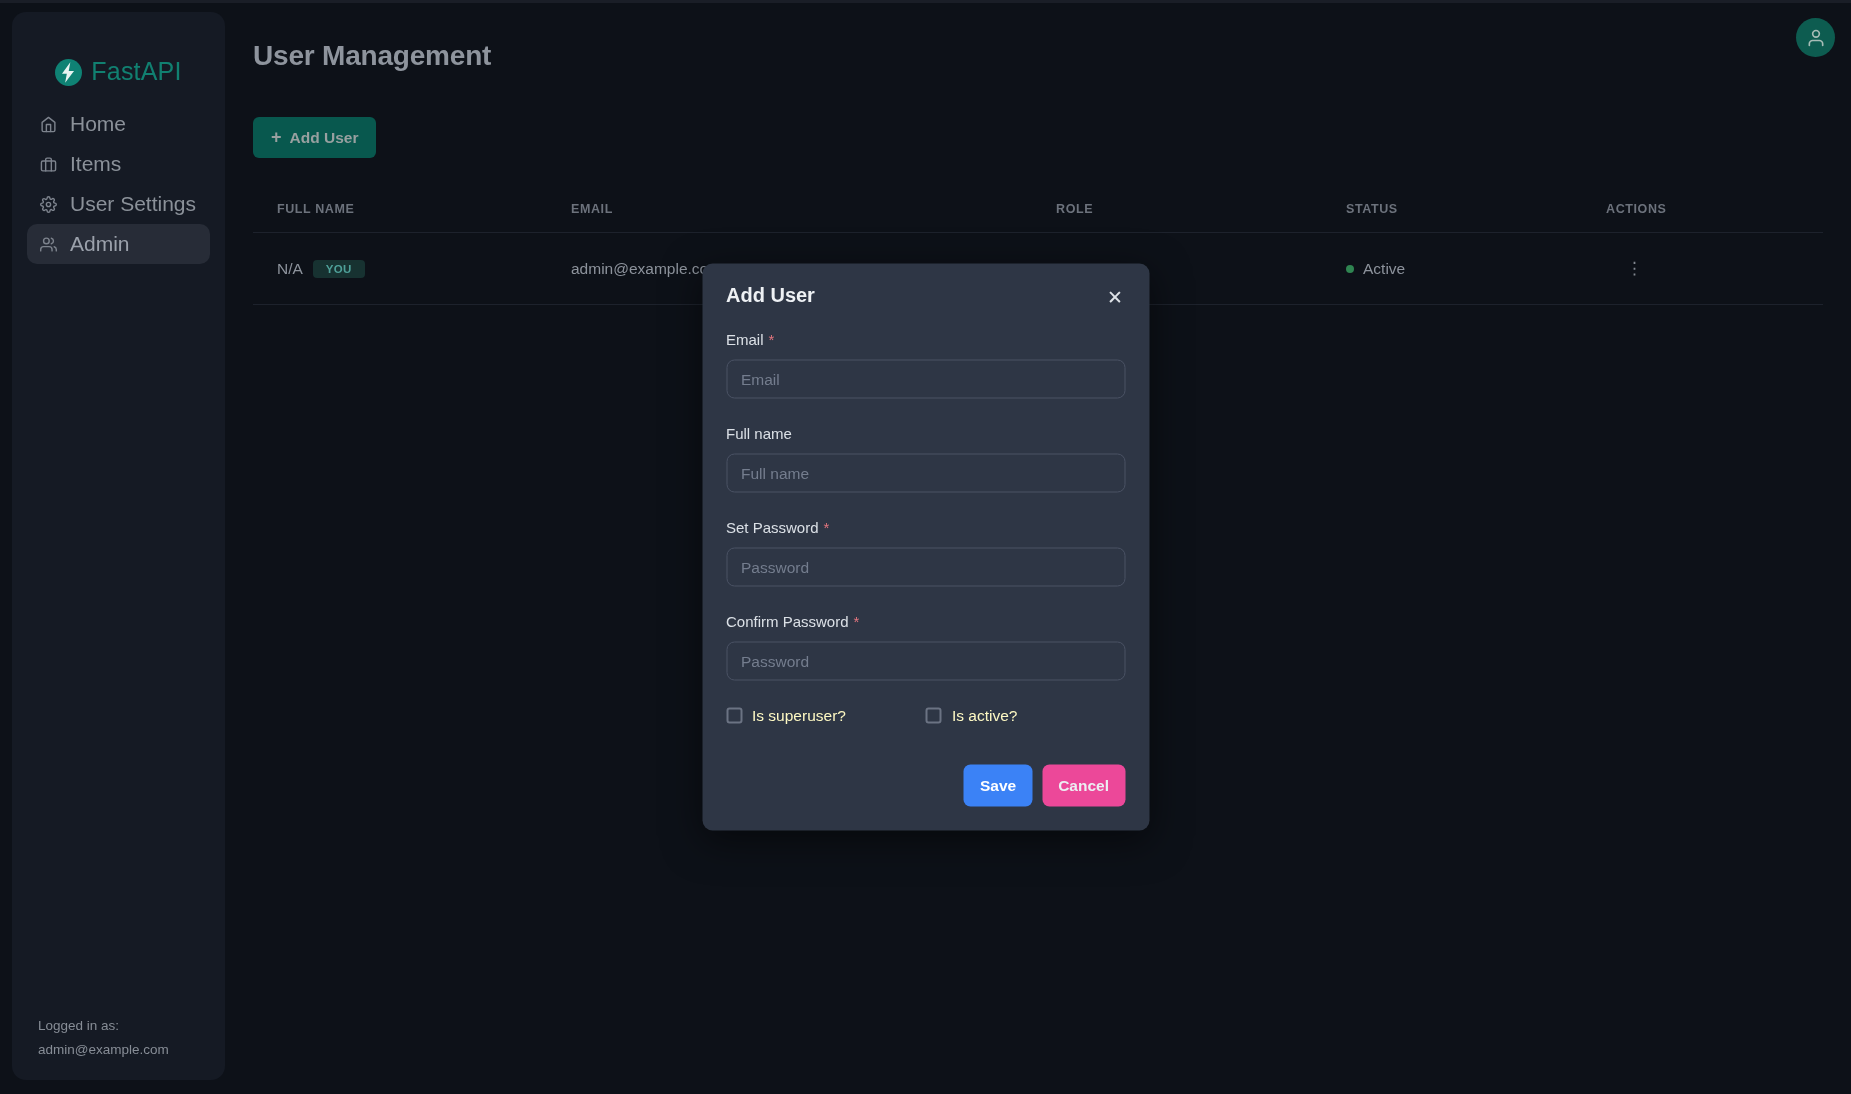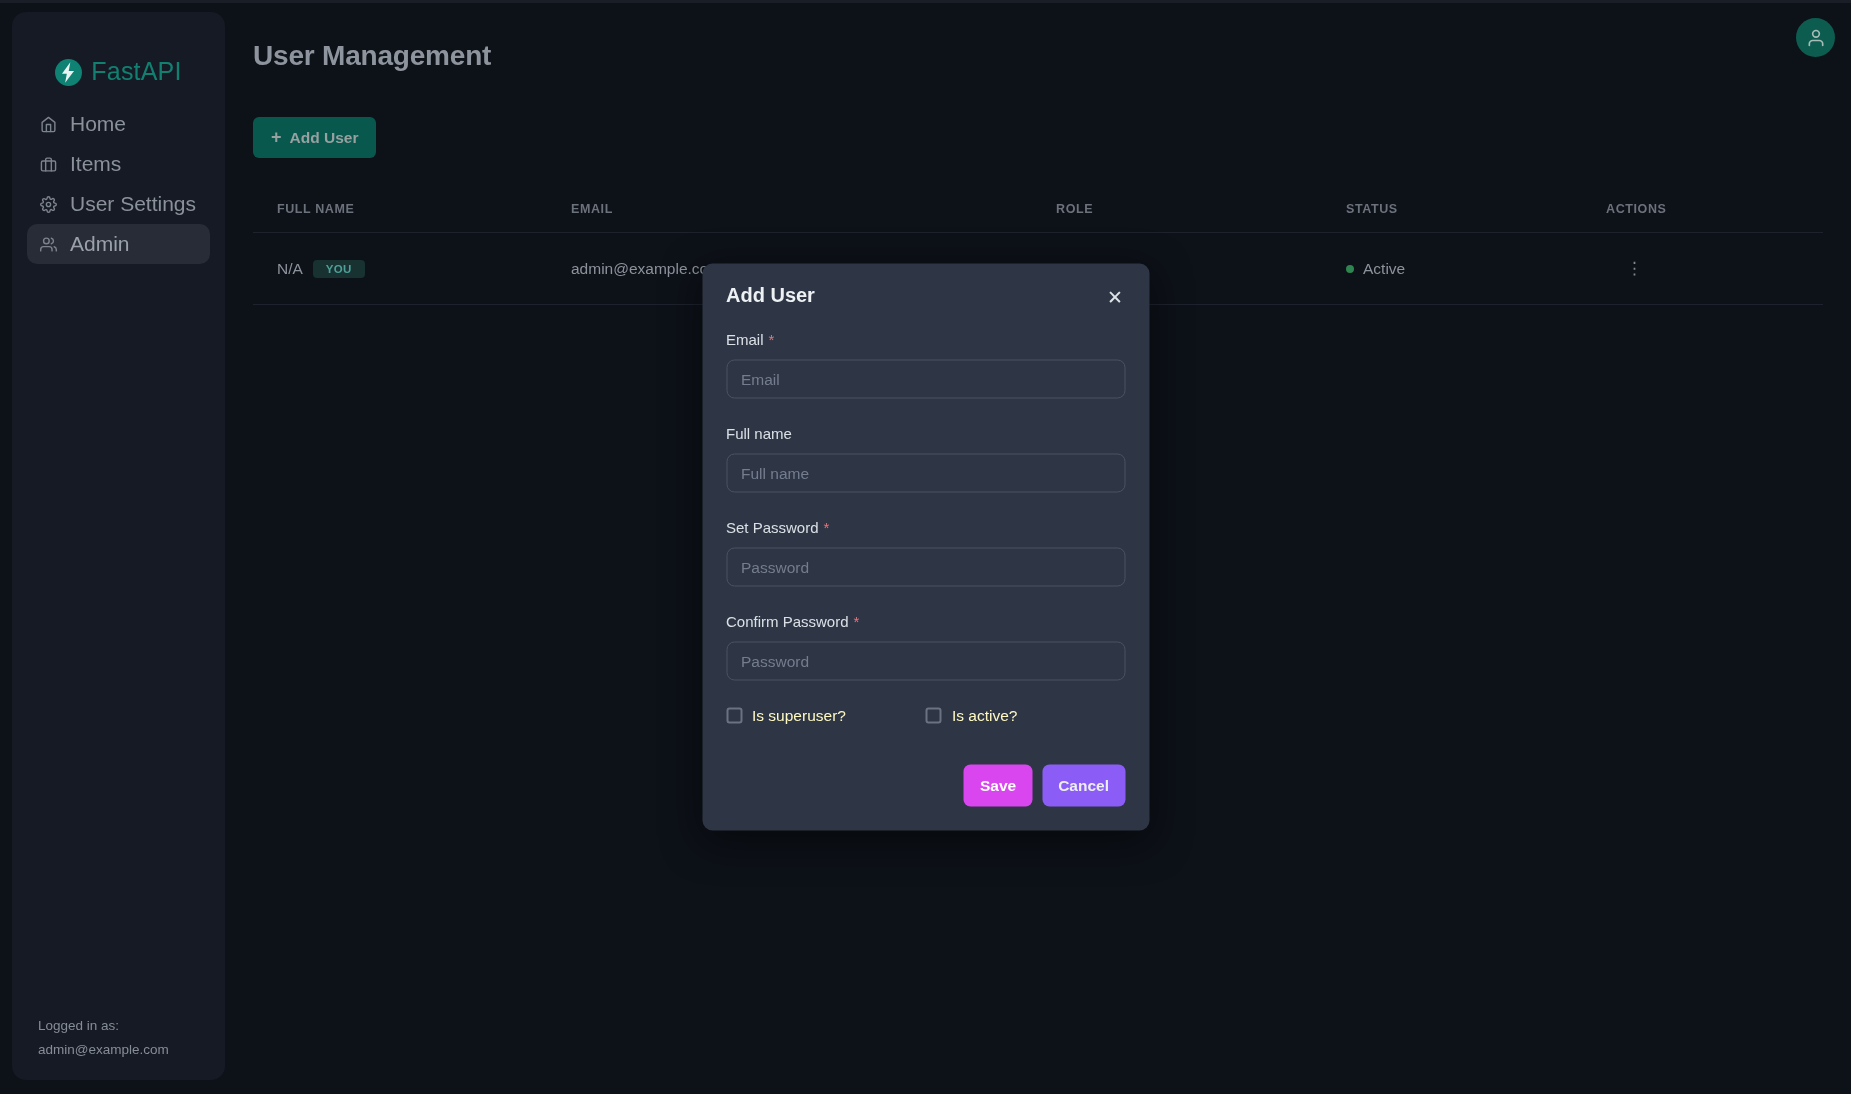--- a/index.html
+++ b/index.html
@@ -96,22 +96,22 @@
   .checkbox-row { display:flex; align-items:center; margin-top:2px; }
   .checkbox-item { display:flex; align-items:center; gap:10px; font-size:15.5px; color:#fef9c3; cursor:pointer; }
   .checkbox-item.second { margin-left:80px; }
   .cb { width:16px; height:16px; border:2px solid #6b7383; border-radius:3px; background:transparent; }
   .modal-footer { display:flex; justify-content:flex-end; gap:10px; margin-top:40px; }
   .btn {
     height:42px; padding:0 16px; border:none; border-radius:7px; cursor:pointer;
     font-size:15.5px; font-weight:bold;
     font-family:"Liberation Sans","DejaVu Sans",sans-serif;
   }
-  .btn-save { background:#d946ef; color:#ffffff; }
-  .btn-cancel { background:#8b5cf6; color:#eceef2; }
+  .btn-save { background:#3b82f6; color:#ffffff; }
+  .btn-cancel { background:#ec4899; color:#eceef2; }
 </style>
 </head>
 <body>
 
 <div class="top-strip"></div>
 
 <aside class="sidebar">
   <div class="logo">
     <svg width="27" height="27" viewBox="0 0 24 24">
       <circle cx="12" cy="12" r="12" fill="#0f8274"></circle>

